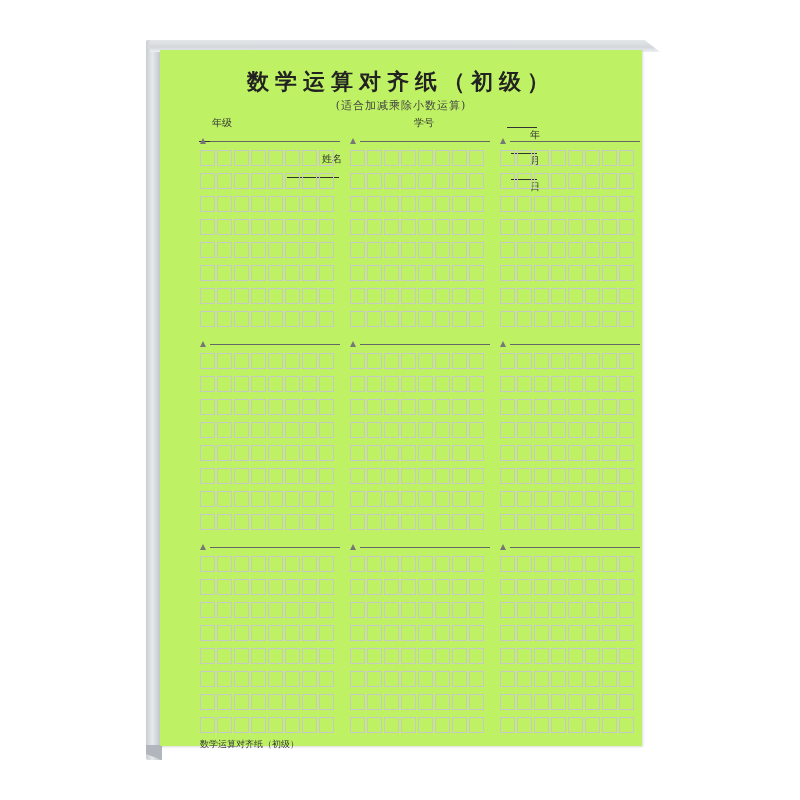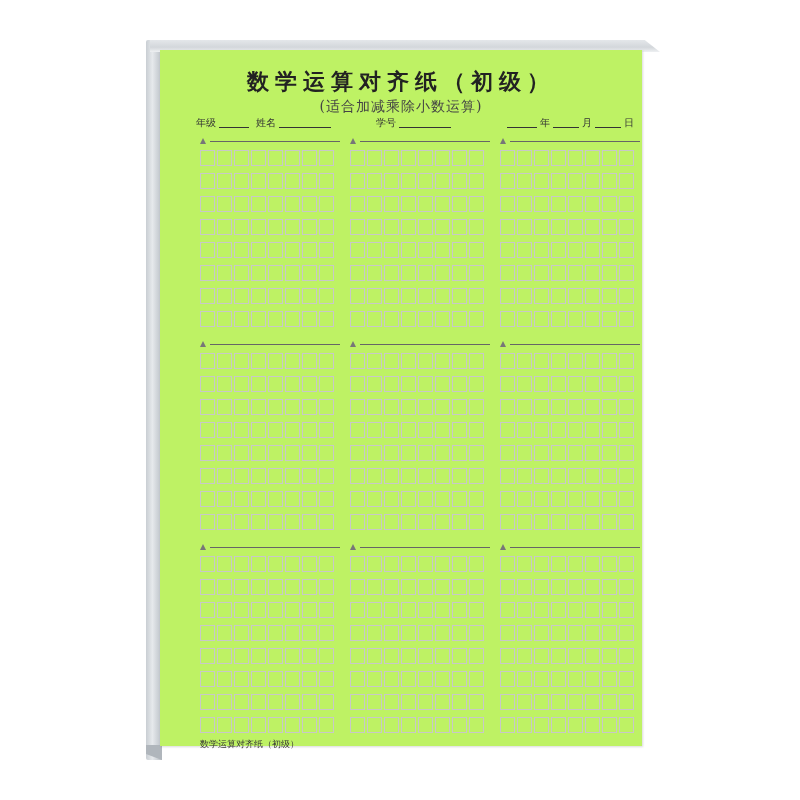--- a/index.html
+++ b/index.html
@@ -2,22 +2,22 @@
 <html><head>
 <meta charset="utf-8">
 <style>
   html,body{margin:0;padding:0;}
   body{width:800px;height:800px;background:#ffffff;position:relative;overflow:hidden;font-family:"DejaVu Serif","Liberation Serif",serif;}
   .spine{position:absolute;left:146px;top:40px;width:16px;height:720px;background:linear-gradient(90deg,#c9ced3 0%,#e6e9ec 40%,#b9bfc5 100%);border-radius:2px 0 0 2px;}
   .spine-bottom{position:absolute;left:146px;top:745px;width:16px;height:15px;background:#b0b6bc;clip-path:polygon(0 0,100% 0,100% 100%,0 60%);}
   .topedge{position:absolute;left:150px;top:40px;width:510px;height:12px;background:linear-gradient(180deg,#e4e7ea 0%,#d3d7db 60%,#eef0f2 100%);clip-path:polygon(0 0,97% 0,100% 100%,0 100%);}
   .page{position:absolute;left:160px;top:50px;width:482px;height:696px;background:#bef264;box-shadow:1px 1px 2px rgba(0,0,0,0.15);}
   .title{position:absolute;left:0;width:100%;top:17px;text-align:center;font-size:22px;font-weight:bold;letter-spacing:6px;color:#222;}
-  .subtitle{position:absolute;left:0;width:100%;top:48px;text-align:center;font-size:14px;letter-spacing:1px;color:#444;}
-  .info{position:absolute;top:66px;font-size:10px;color:#333;display:flex;align-items:flex-start;}
+  .subtitle{position:absolute;left:0;width:100%;top:48px;text-align:center;font-size:11px;letter-spacing:1px;color:#444;}
+  .info{position:absolute;top:66px;font-size:10px;color:#333;display:flex;align-items:flex-end;flex-direction:column;}
   .blank{display:inline-block;border-bottom:1px solid #333;height:11px;margin:0 3px;}
   .block{position:absolute;width:140px;}
   .block .head{display:flex;align-items:center;height:10px;}
   .tri{width:0;height:0;border-left:3px solid transparent;border-right:3px solid transparent;border-bottom:6px solid #777;margin-right:4px;}
   .hline{flex:1;border-bottom:1.2px solid #666;}
   .grid{margin-top:4px;display:grid;grid-template-columns:repeat(8,15px);grid-auto-rows:16px;column-gap:2px;row-gap:7px;}
   .cell{border:1px solid #c8c8c8;box-sizing:border-box;}
   .footer{position:absolute;left:40px;top:688px;font-size:9px;color:#333;}
 </style>
 </head>
@@ -28,21 +28,21 @@
 <div class="topedge"></div>
 
 <div class="page">
   <div class="title">数学运算对齐纸（初级）</div>
   <div class="subtitle">(适合加减乘除小数运算)</div>
 
   <div class="info" style="left:36px;">
     <span>年级</span>
     <span class="blank" style="width:30px;"></span>
   </div>
-  <div class="info" style="left:96px;">
+  <div class="info" style="left:124px;margin-top:36px;">
     <span>姓名</span>
     <span class="blank" style="width:52px;"></span>
   </div>
   <div class="info" style="left:216px;">
     <span>学号</span>
     <span class="blank" style="width:52px;"></span>
   </div>
   <div class="info" style="left:344px;">
     <span class="blank" style="width:30px;"></span>
     <span>年</span>

